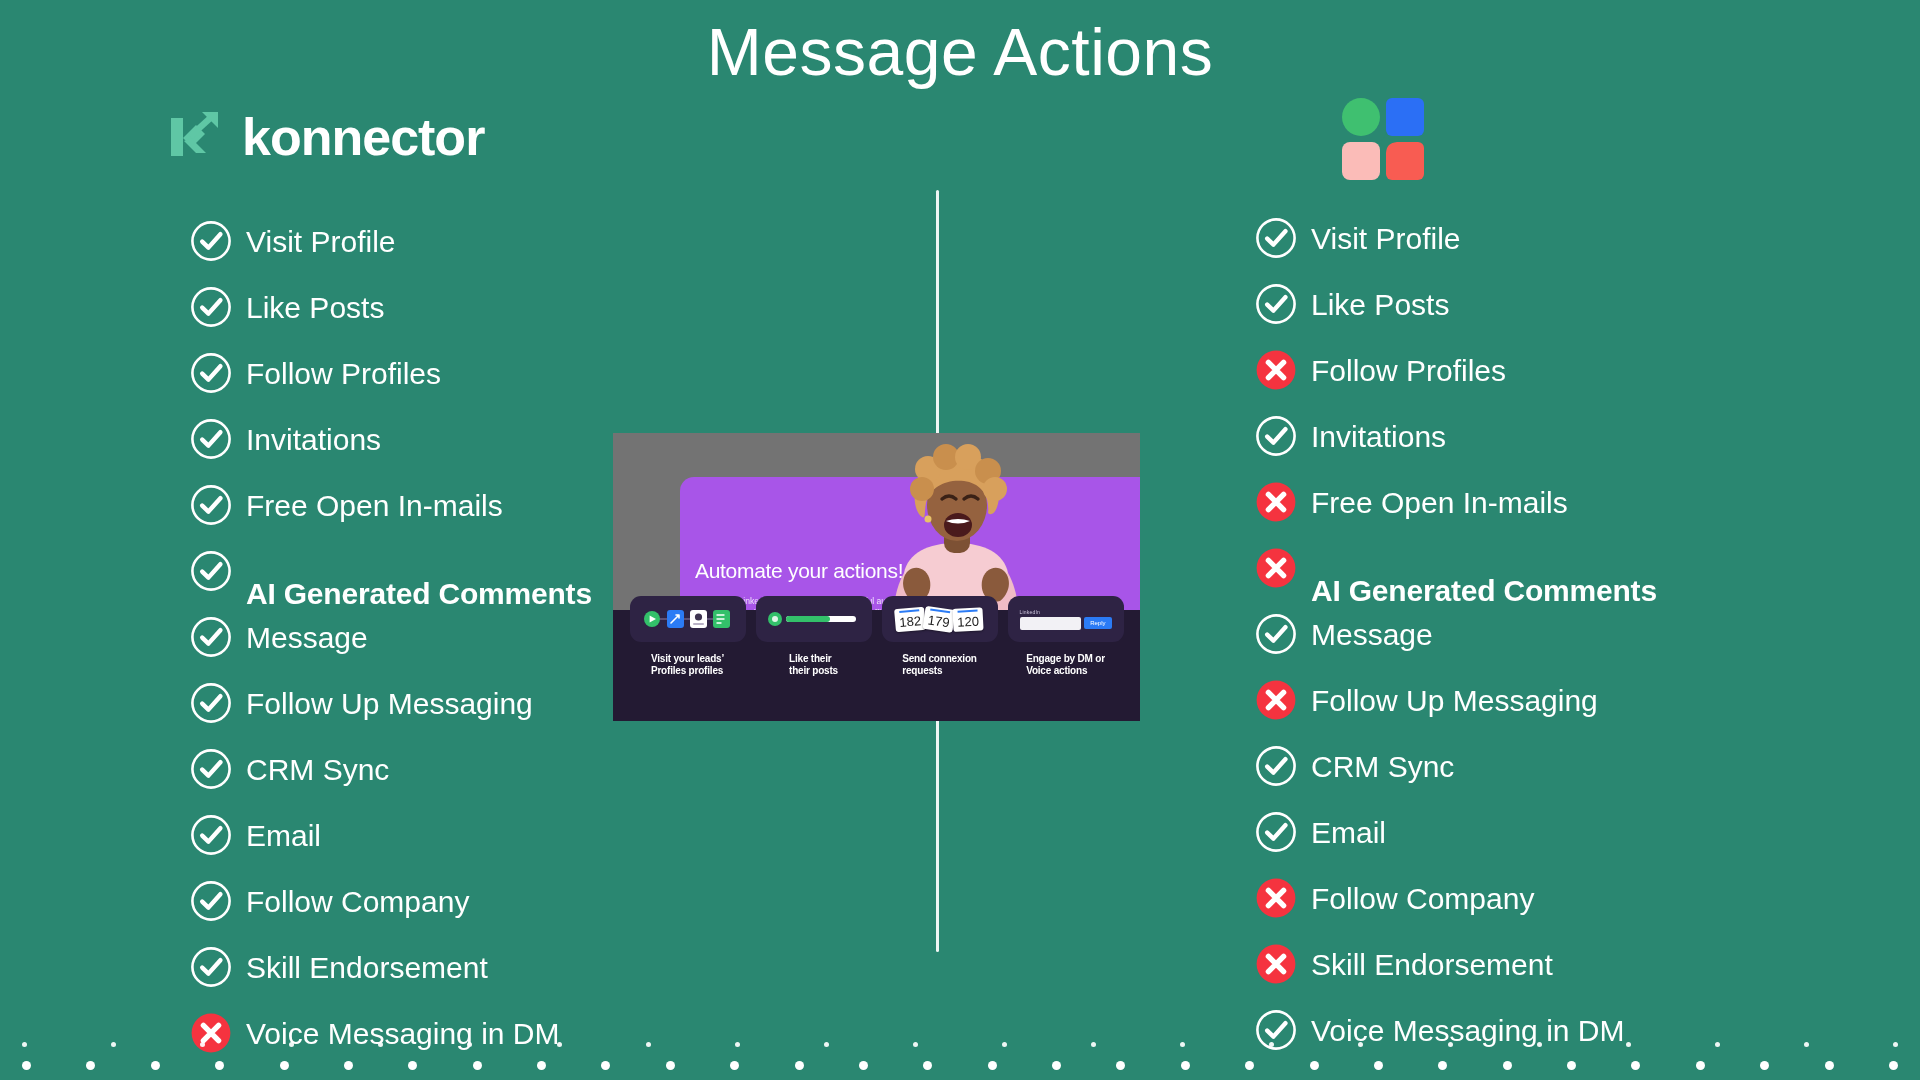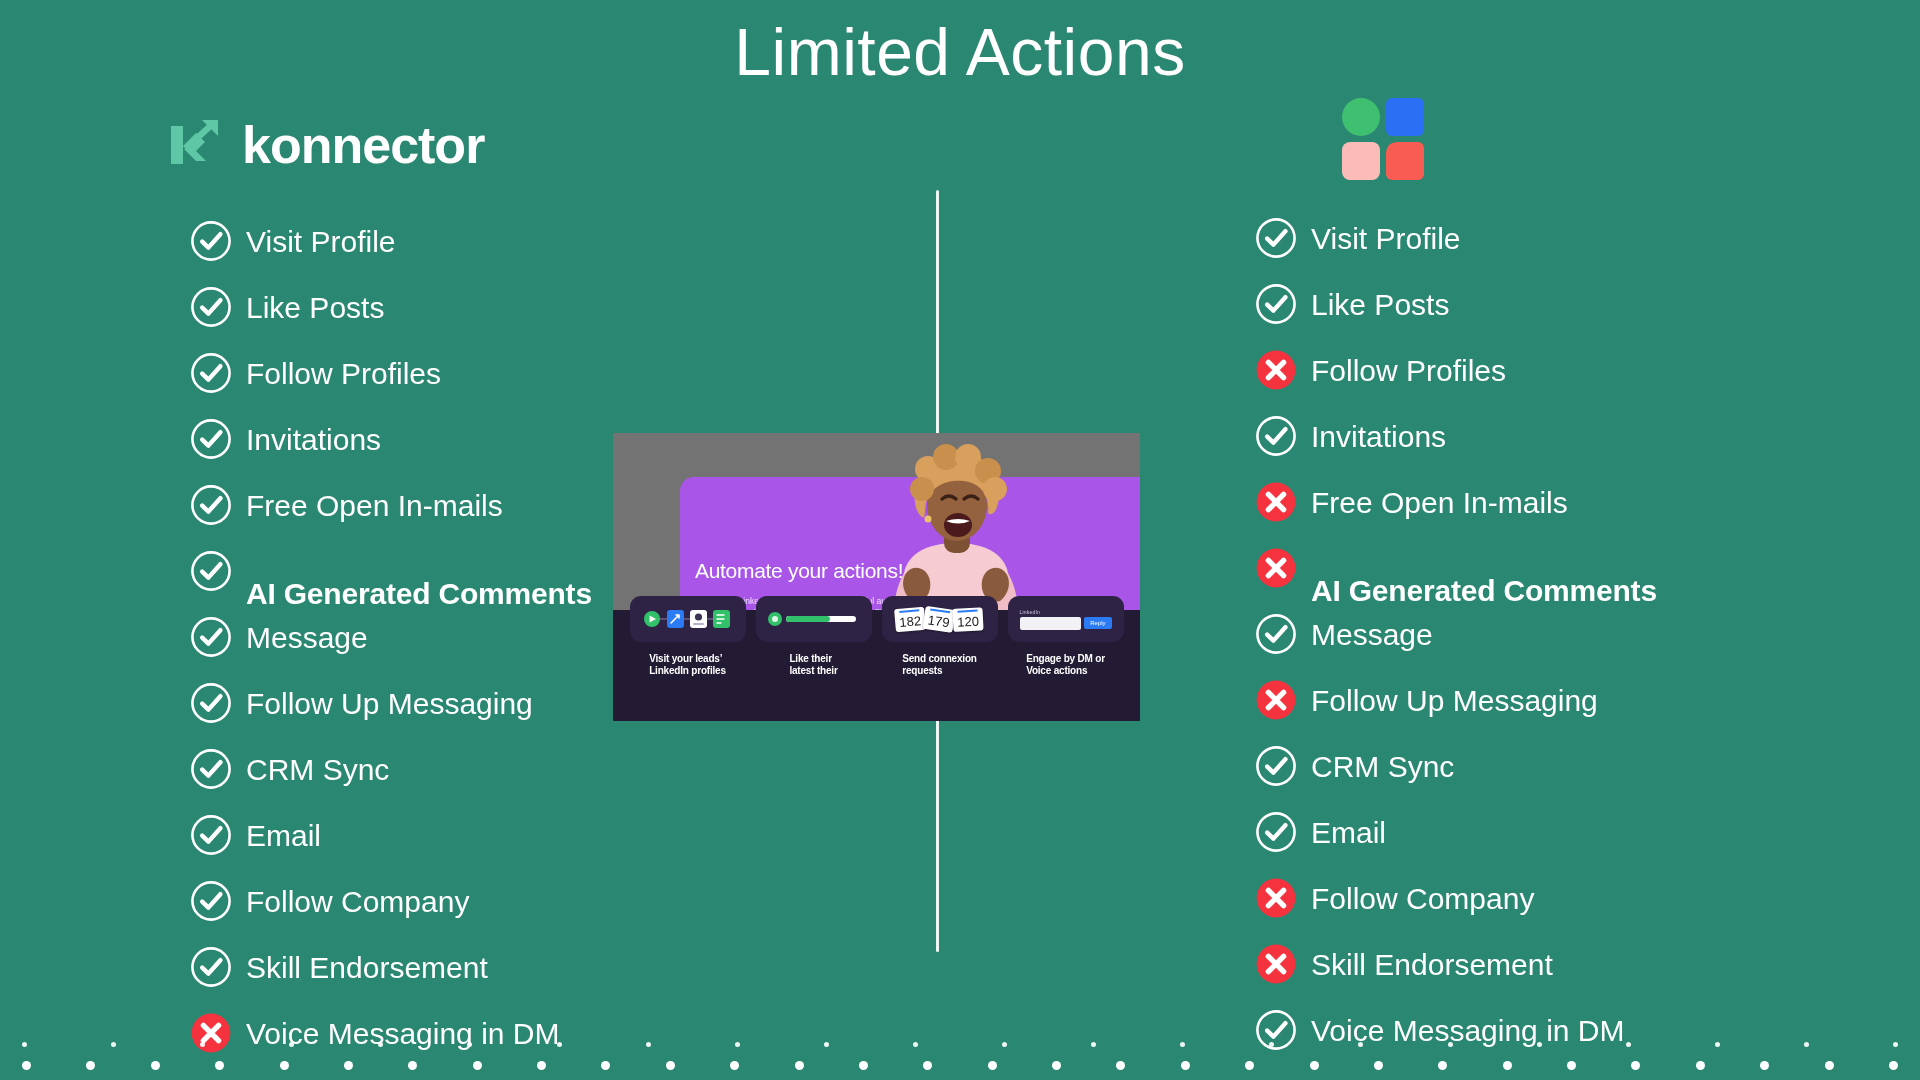--- a/index.html
+++ b/index.html
@@ -54,21 +54,21 @@
     left: 936px; top: 190px;
     width: 3px; height: 762px;
     background: #ffffff;
     opacity: .92;
     border-radius: 2px;
   }
 
   
   .brand-left {
     position: absolute;
-    left: 166px; top: 116px;
+    left: 166px; top: 108px;
     display: flex; align-items: center; gap: 18px;
   }
   .brand-left .mark { width: 58px; height: 58px; flex: 0 0 58px; }
   .brand-left .wordmark {
     color: #ffffff;
     font-size: 52px;
     font-weight: 700;
     letter-spacing: -1px;
     line-height: 1;
   }
@@ -175,21 +175,21 @@
     line-height: 1.22;
     letter-spacing: -.2px;
   }
   .feat-cap span { display: block; }
 </style>
 </head>
 <body>
 
 <div id="stage">
 
-  <div class="page-title">Limited Actions</div>
+  <div class="page-title">Message Actions</div>
 
   <div class="divider"></div>
 
   <div class="brand-left">
     <span class="mark">
       <svg viewBox="0 0 58 58" width="58" height="58" aria-hidden="true">
         <path d="M5 10 L17 10 L17 48 L5 48 Z" fill="#5fc7a5"></path>
         <path d="M17 30 L30 17 L39 26 L26 39 Z" fill="#5fc7a5"></path>
         <path d="M17 35 L27 45 L17 55 Z" fill="#5fc7a5" opacity="0"></path>
         <path d="M18 33 L30 45 L40 45 L25 30 Z" fill="#5fc7a5"></path>
@@ -453,35 +453,35 @@
               <path d="M31 17 L39 9 M39 9 L36 9 M39 9 L39 12" stroke="#ffffff" stroke-width="1.6" fill="none" stroke-linecap="round"></path>
               <rect x="50" y="4" width="17" height="18" rx="3" fill="#ffffff"></rect>
               <circle cx="58.5" cy="11" r="3.6" fill="#3d3350"></circle>
               <rect x="53" y="17" width="11" height="2" rx="1" fill="#b9b2c6"></rect>
               <rect x="73" y="4" width="17" height="18" rx="3" fill="#33c06a"></rect>
               <path d="M77 9 h7 M77 13 h7 M77 17 h4" stroke="#ffffff" stroke-width="1.4" stroke-linecap="round"></path>
             </svg>
           </div>
           <div class="feat-cap">
             <span>Visit your leads’</span>
-            <span>LinkedIn profiles</span>
+            <span>Profiles profiles</span>
           </div>
         </div>
         <div class="feat">
           <div class="feat-box">
             <svg viewBox="0 0 96 26" width="96" height="26" aria-hidden="true">
               <circle cx="9" cy="13" r="7" fill="#33c06a"></circle>
               <circle cx="9" cy="13" r="3" fill="#ffffff" opacity=".85"></circle>
               <rect x="20" y="10" width="70" height="6" rx="3" fill="#ffffff"></rect>
               <rect x="20" y="10" width="44" height="6" rx="3" fill="#33c06a"></rect>
             </svg>
           </div>
           <div class="feat-cap">
             <span>Like their</span>
-            <span>latest their</span>
+            <span>their posts</span>
           </div>
         </div>
         <div class="feat">
           <div class="feat-box">
             <span style="display:flex;align-items:center;">
               <span style="display:inline-block;transform:rotate(-5deg) translateX(0px);background:#ffffff;border-radius:3px;padding:2px 4px 3px;box-shadow:0 1px 2px rgba(0,0,0,.35);width:30px;text-align:center;vertical-align:middle;">
                 <span style="display:block;height:3px;border-top:2px solid #2b7bf5;margin:0 1px 2px;"></span>
                 <span style="display:block;font-size:13px;font-weight:400;color:#1c1c1c;line-height:1;font-family:'Liberation Sans',sans-serif;">182</span>
               </span>
               <span style="display:inline-block;transform:rotate(8deg) translateX(-1px);background:#ffffff;border-radius:3px;padding:2px 4px 3px;box-shadow:0 1px 2px rgba(0,0,0,.35);width:30px;text-align:center;vertical-align:middle;">

